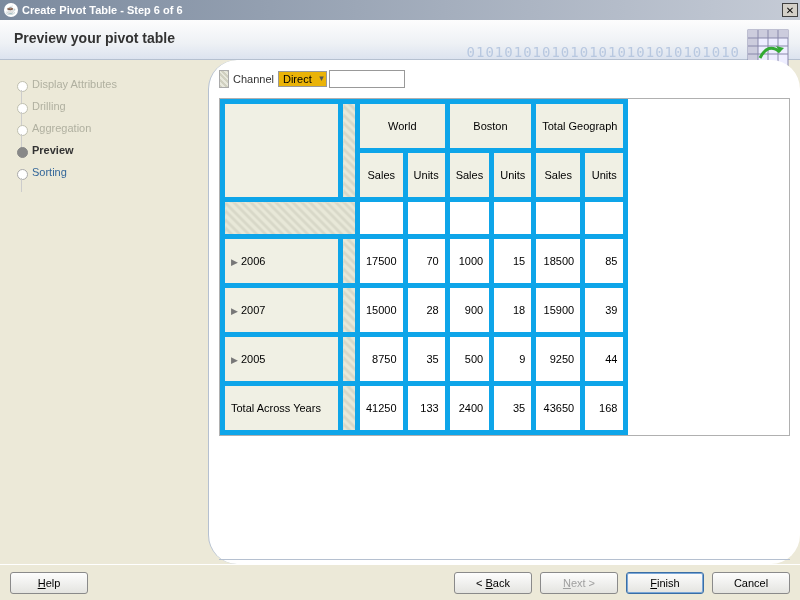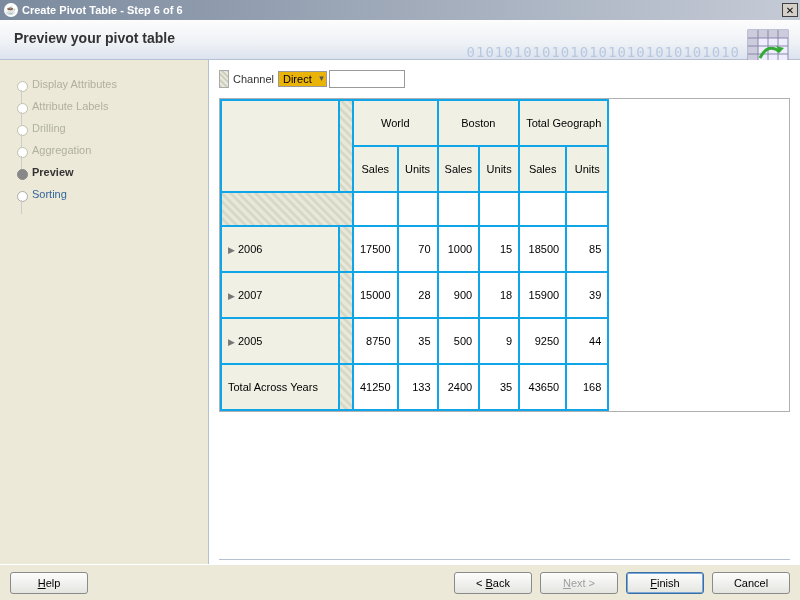--- a/index.html
+++ b/index.html
@@ -68,21 +68,21 @@
   .step-item.done { color:#b0b0a0; }
   .step-item.done::before { border-color:#c0c0b0; }
   .step-item.current { font-weight:bold; color:#333; }
   .step-item.current::before { border-color:#888; background:#888; }
   .step-line {
     position:absolute; left:7px; top:16px; width:1px; height:14px; background:#ccc;
   }
   .content {
     flex:1; background:#fff; border-left:1px solid #b5c0d0;
     padding:10px 10px 4px 10px; position:relative;
-    display:flex; flex-direction:column;
+    display:flex; flex-direction:column;border-radius:29px;
   }
   .filter-bar {
     display:flex; align-items:center; gap:0; margin-bottom:10px;
   }
   .grip {
     width:10px; height:18px; background:repeating-linear-gradient(
       45deg, #d0d0c0 0 2px, #e8e8dc 2px 4px);
     border:1px solid #aaa;
   }
   .filter-label { padding:0 4px; font-size:11px; color:#333;}
@@ -96,21 +96,21 @@
   .filter-blank {
     border:1px solid #999; background:#fff; width:76px; height:18px; margin-left:2px;
   }
   .pivot-wrap {
     border:1px solid #b0b0b0; display:inline-block; background:#fff;
   }
   table.pivot {
     border-collapse:collapse; font-size:11px;
   }
   table.pivot th, table.pivot td {
-    border:2px solid #0ea5e9; padding:16px 6px; height:20px;
+    border:5px solid #0ea5e9; padding:16px 6px; height:20px;
     white-space:nowrap;
   }
   th.hdr { background:#f0f0e4; font-weight:normal; text-align:center; }
   th.corner { background:#f0f0e4; }
   th.rowhdr { background:#f0f0e4; font-weight:normal; text-align:left; padding-left:4px; }
   td.num { text-align:right; padding-right:6px; }
   .grip-row {
     background:repeating-linear-gradient(45deg,#e8e8d8 0 3px,#d8d8c8 3px 6px);
   }
   .grip-cell-v {
@@ -164,21 +164,20 @@
       <path d="M 14 30 Q 22 14 34 24" stroke="#3a3" stroke-width="3" fill="none"></path>
       <polygon points="34,24 30,18 38,20" fill="#3a3"></polygon>
     </svg>
   </div>
 </div>
 
 <div class="main">
   <div class="sidebar">
     <ul class="step-list" id="step-list">
         <li class="step-item done"><div class="step-line"></div><span>Display Attributes</span></li>
-        <li class="step-item done"><div class="step-line"></div><span>Attribute Labels</span></li>
         <li class="step-item done"><div class="step-line"></div><span>Drilling</span></li>
         <li class="step-item done"><div class="step-line"></div><span>Aggregation</span></li>
         <li class="step-item current"><span>Preview</span></li>
         <li class="step-item link"><div class="step-line"></div><a href="#">Sorting</a></li>
       </ul>
   </div>
 
   <div class="content">
 
     <div class="filter-bar">

